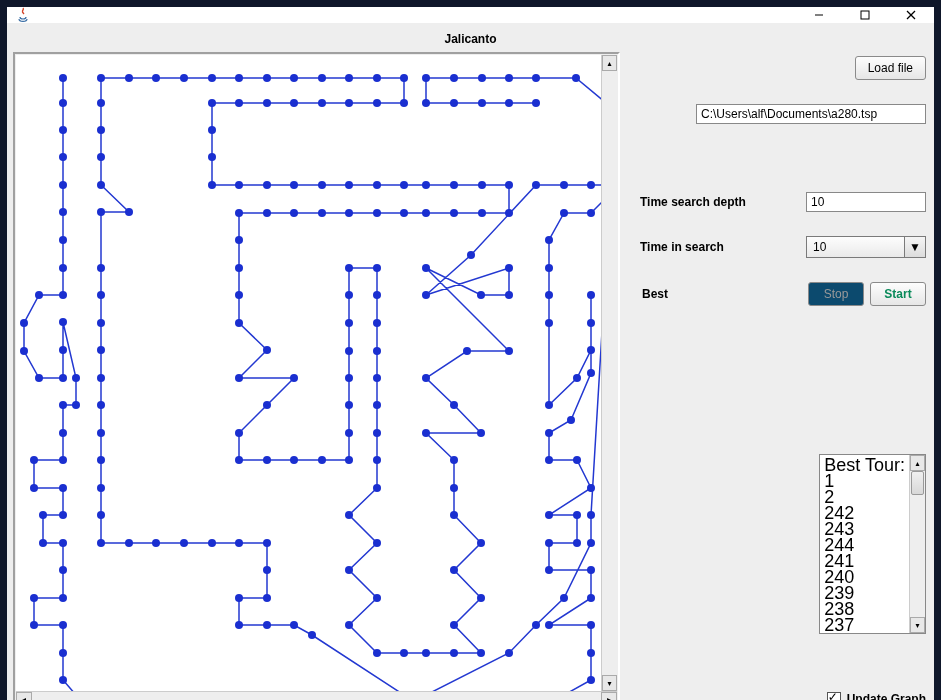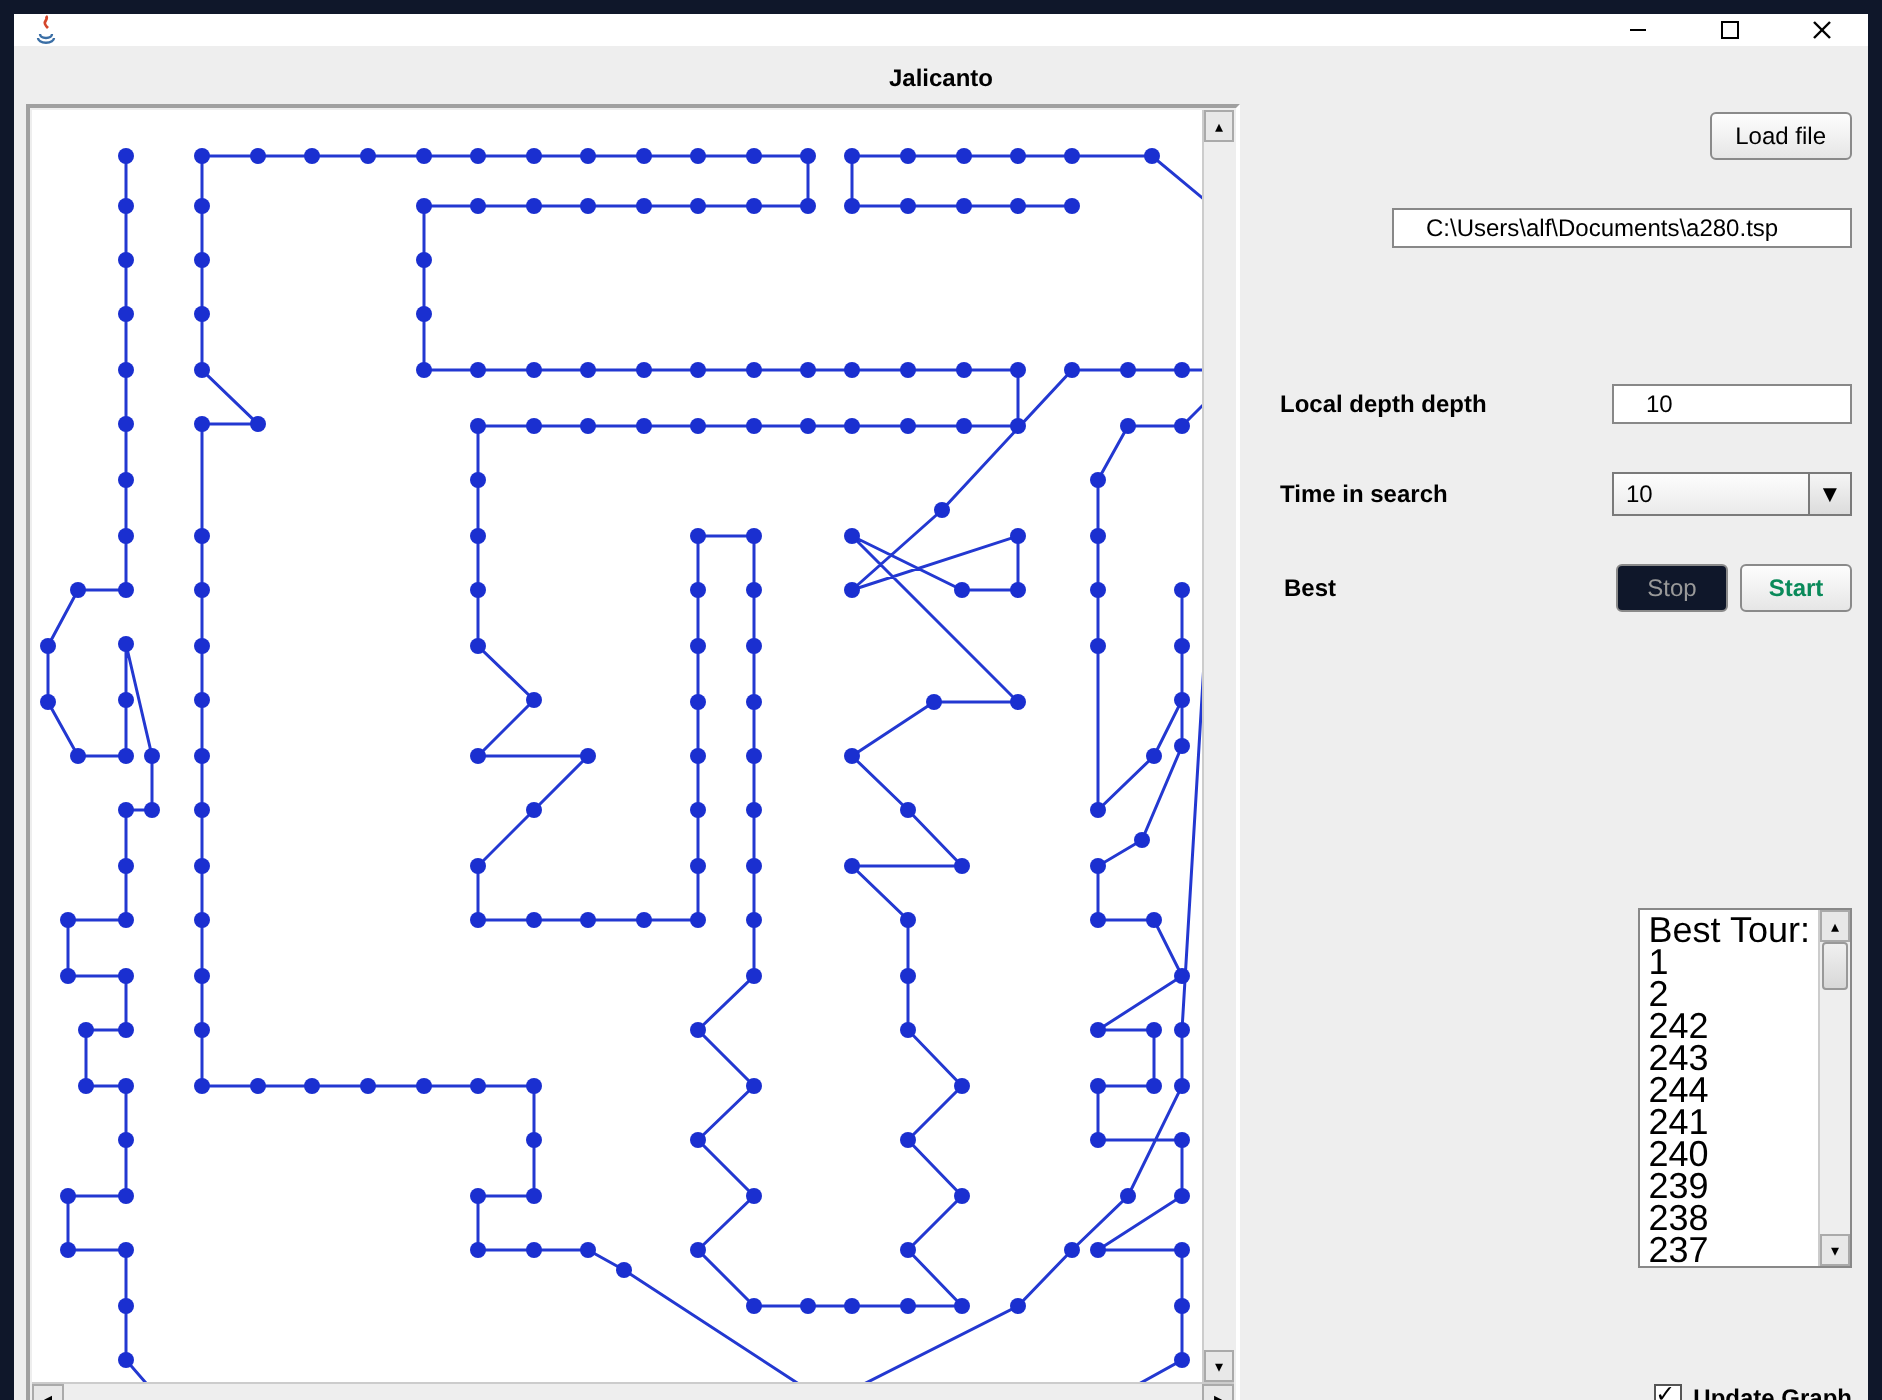--- a/index.html
+++ b/index.html
@@ -135,26 +135,26 @@
     border:1px solid #8a8a8a;
     border-radius:3px;
     padding:4px 12px;
     font-size:12px;
     font-family:inherit;
     cursor:pointer;
     min-width:56px;
     text-align:center;
   }
   .btn.primary {}
-  .btn.disabled { color:#999; background:#0f172a; cursor:default;}
+  .btn.disabled { color:#999; background:#0c4a6e; cursor:default;}
   .btn.start { color:#0a8a5a; font-weight:bold;}
   .textfield {
     background:#fff;
     border:1px solid #888;
-    padding:2px 16px;
+    padding:2px 4px;
     font-size:12px;
     font-family:inherit;
     height:20px;
   }
   .label { font-weight:bold; font-size:12px; }
   .combo {
     display:flex;
     background:#fff;
     border:1px solid #7a7a7a;
     height:22px;
@@ -496,21 +496,21 @@
         <div class="row right">
           <button class="btn primary">Load file</button>
         </div>
         <div class="row right">
           <input class="textfield" style="width: 230px;" value="C:\Users\alf\Documents\a280.tsp">
         </div>
 
         <div style="height:20px"></div>
 
         <div class="row">
-          <span class="label" style="width:160px">Local depth depth</span>
+          <span class="label" style="width:160px">Time search depth</span>
           <input class="textfield" style="width: 120px;" value="10">
         </div>
 
         <div class="row">
           <span class="label" style="width:160px">Time in search</span>
           <div class="combo">
             <div class="combo-text">10</div>
             <div class="combo-arrow">▼</div>
           </div>
         </div>

